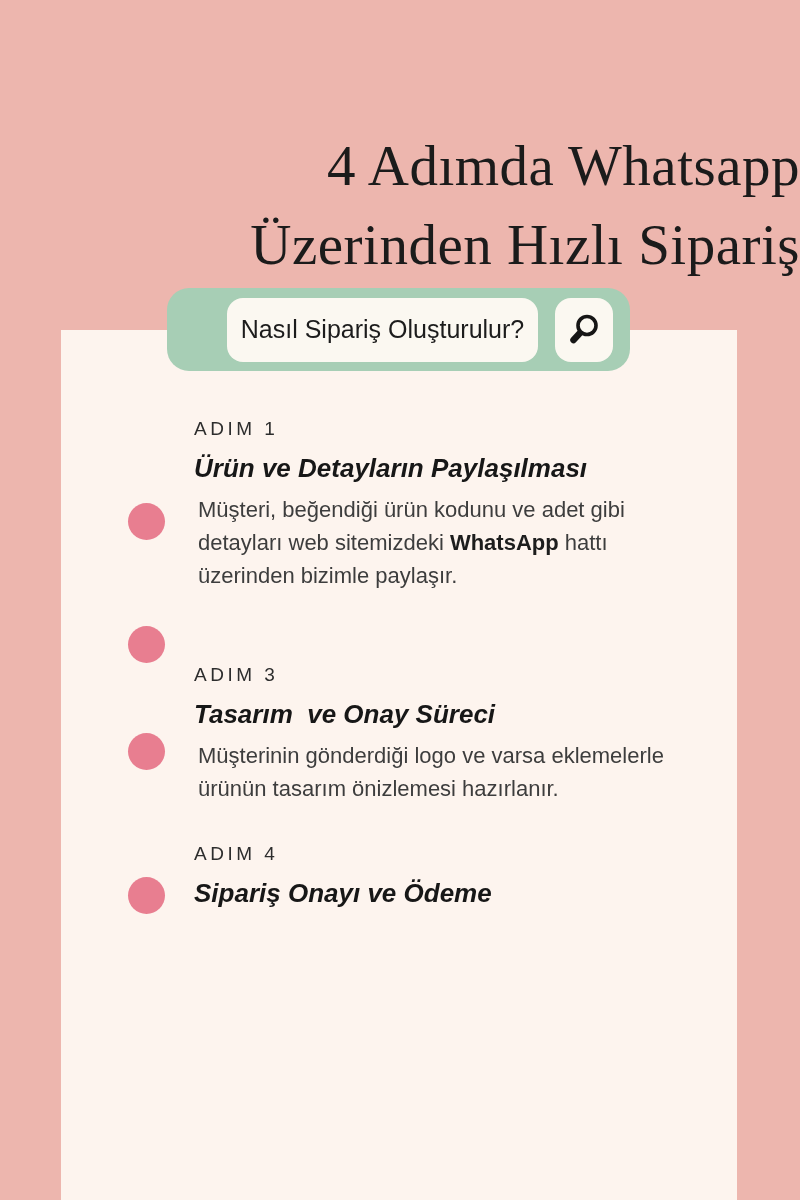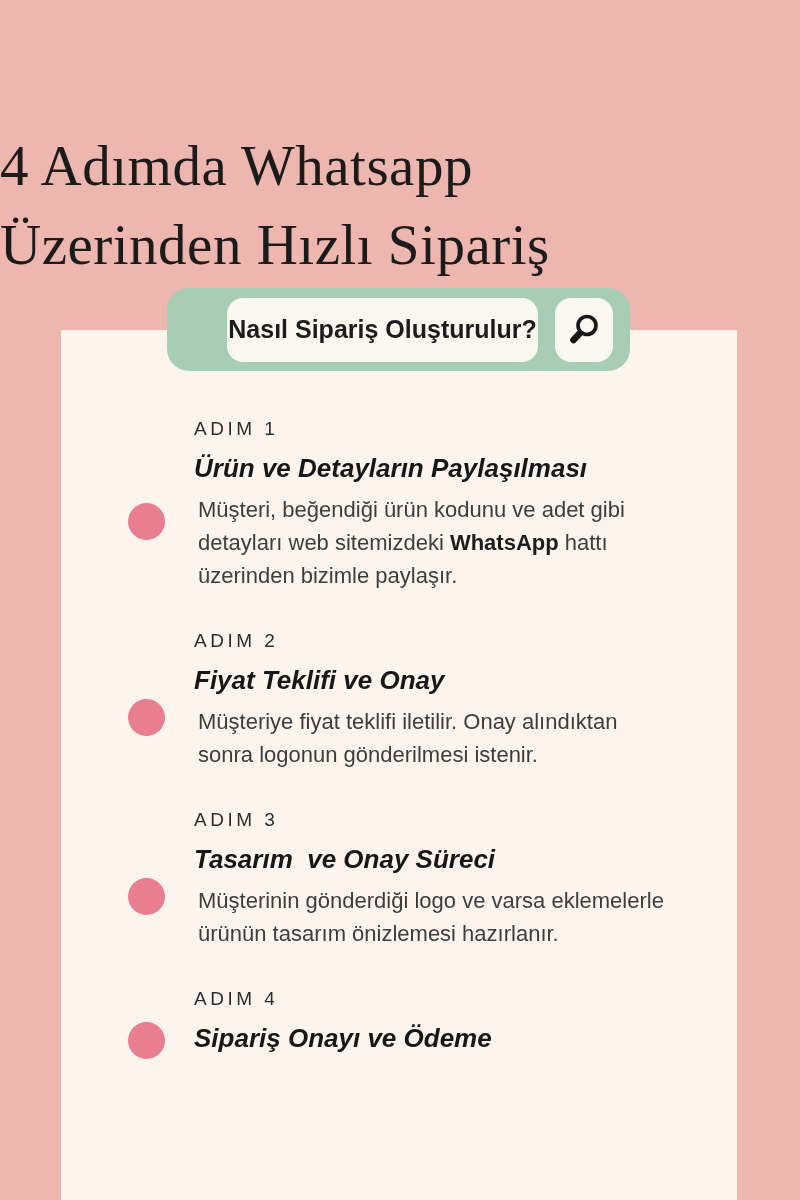--- a/index.html
+++ b/index.html
@@ -12,21 +12,21 @@
     position: relative;
     width: 800px; height: 1200px;
     background: #edb6ae;
     overflow: hidden;
   }
 
   
   .page-title {
     position: absolute;
     top: 88px; left: 0; width: 800px;
-    text-align: left;
+    text-align: right;
     font-family: "Liberation Serif", serif;
     font-weight: 400;
     font-size: 57px;
     line-height: 79px;
     color: #1b1b1b;
     letter-spacing: 0.5px;
   }
   .page-title span { display: block; }
 
   
@@ -55,21 +55,21 @@
   }
   .search-field {
     flex: 1;
     height: 64px;
     background: #fbf8f1;
     border-radius: 16px;
     display: flex;
     align-items: center;
     justify-content: center;
     font-size: 25px;
-    font-weight: bold;
+    font-weight: normal;
     color: #1c1c1c;
     white-space: nowrap;
     overflow: hidden;
     margin-left: 42px;
   }
   .search-btn {
     flex: none;
     width: 58px; height: 64px;
     background: #fbf8f1;
     border: none;
@@ -151,26 +151,20 @@
         <p class="step-body"><span>Müşteri, beğendiği ürün kodunu ve adet gibi
 detayları web sitemizdeki </span><b>WhatsApp</b><span> hattı
 üzerinden bizimle paylaşır.</span></p>
       </div>
     </div>
 
     <div class="step">
       <div class="rail">
         <div class="dot"></div>
       </div>
-      <div class="content">
-        <p class="step-label">ADIM 2</p>
-        <h3 class="step-heading">Fiyat Teklifi ve Onay</h3>
-        <p class="step-body">Müşteriye fiyat teklifi iletilir. Onay alındıktan
-sonra logonun gönderilmesi istenir.</p>
-      </div>
     </div>
 
     <div class="step">
       <div class="rail">
         <div class="dot"></div>
       </div>
       <div class="content">
         <p class="step-label">ADIM 3</p>
         <h3 class="step-heading">Tasarım  ve Onay Süreci</h3>
         <p class="step-body">Müşterinin gönderdiği logo ve varsa eklemelerle

